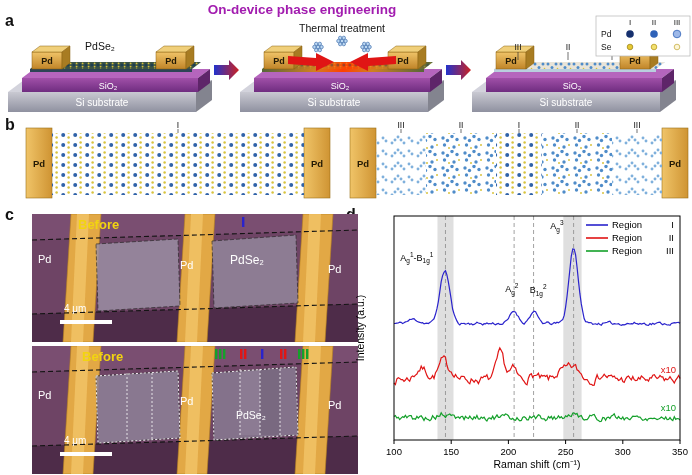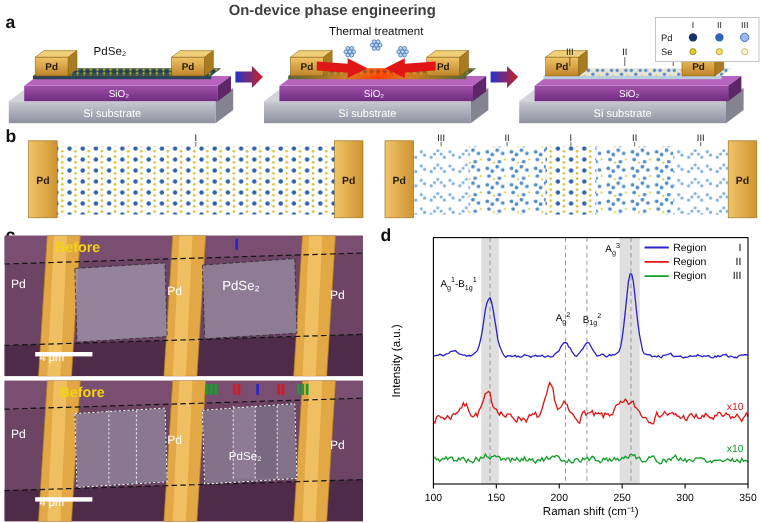--- a/index.html
+++ b/index.html
@@ -1,29 +1,29 @@
 <!DOCTYPE html>
 <html><head>
 <meta charset="utf-8">
 <style>
   html,body{margin:0;padding:0;}
   body{width:692px;height:475px;position:relative;background:#ffffff;
        font-family:"Liberation Sans",sans-serif;overflow:hidden;}
   .abs{position:absolute;}
   .fig-title{position:absolute;top:2px;left:0;width:604px;text-align:center;
-             font-weight:bold;font-size:13.5px;color:#404040;}
+             font-weight:bold;font-size:13.5px;color:#a21caf;}
   .panel-label{position:absolute;font-weight:bold;font-size:16px;color:#111;}
-  .micrograph{position:absolute;left:4px;width:326px;height:128px;}
+  .micrograph{position:absolute;left:32px;width:326px;height:128px;}
   .micrograph svg{position:absolute;top:0;left:0;}
   .ov{position:absolute;color:#fff;line-height:1;}
   .ov-yellow{color:#f2d410;font-weight:bold;font-size:13px;}
   .ov-pd{font-size:11px;}
   .ov-mat{font-size:12px;}
   .ov-mat-sm{font-size:10.5px;}
-  .ov-scale{font-size:10px;margin-top:17px;}
+  .ov-scale{font-size:10px;}
   .scalebar{position:absolute;height:3.5px;width:52px;background:#fff;}
   svg text{font-family:"Liberation Sans",sans-serif;}
 </style>
 </head>
 <body>
 
 <div class="fig-title">On-device phase engineering</div>
 
 <div class="panel-label" style="left:5px;top:12px">a</div>
 <div class="panel-label" style="left:5px;top:116px">b</div>

